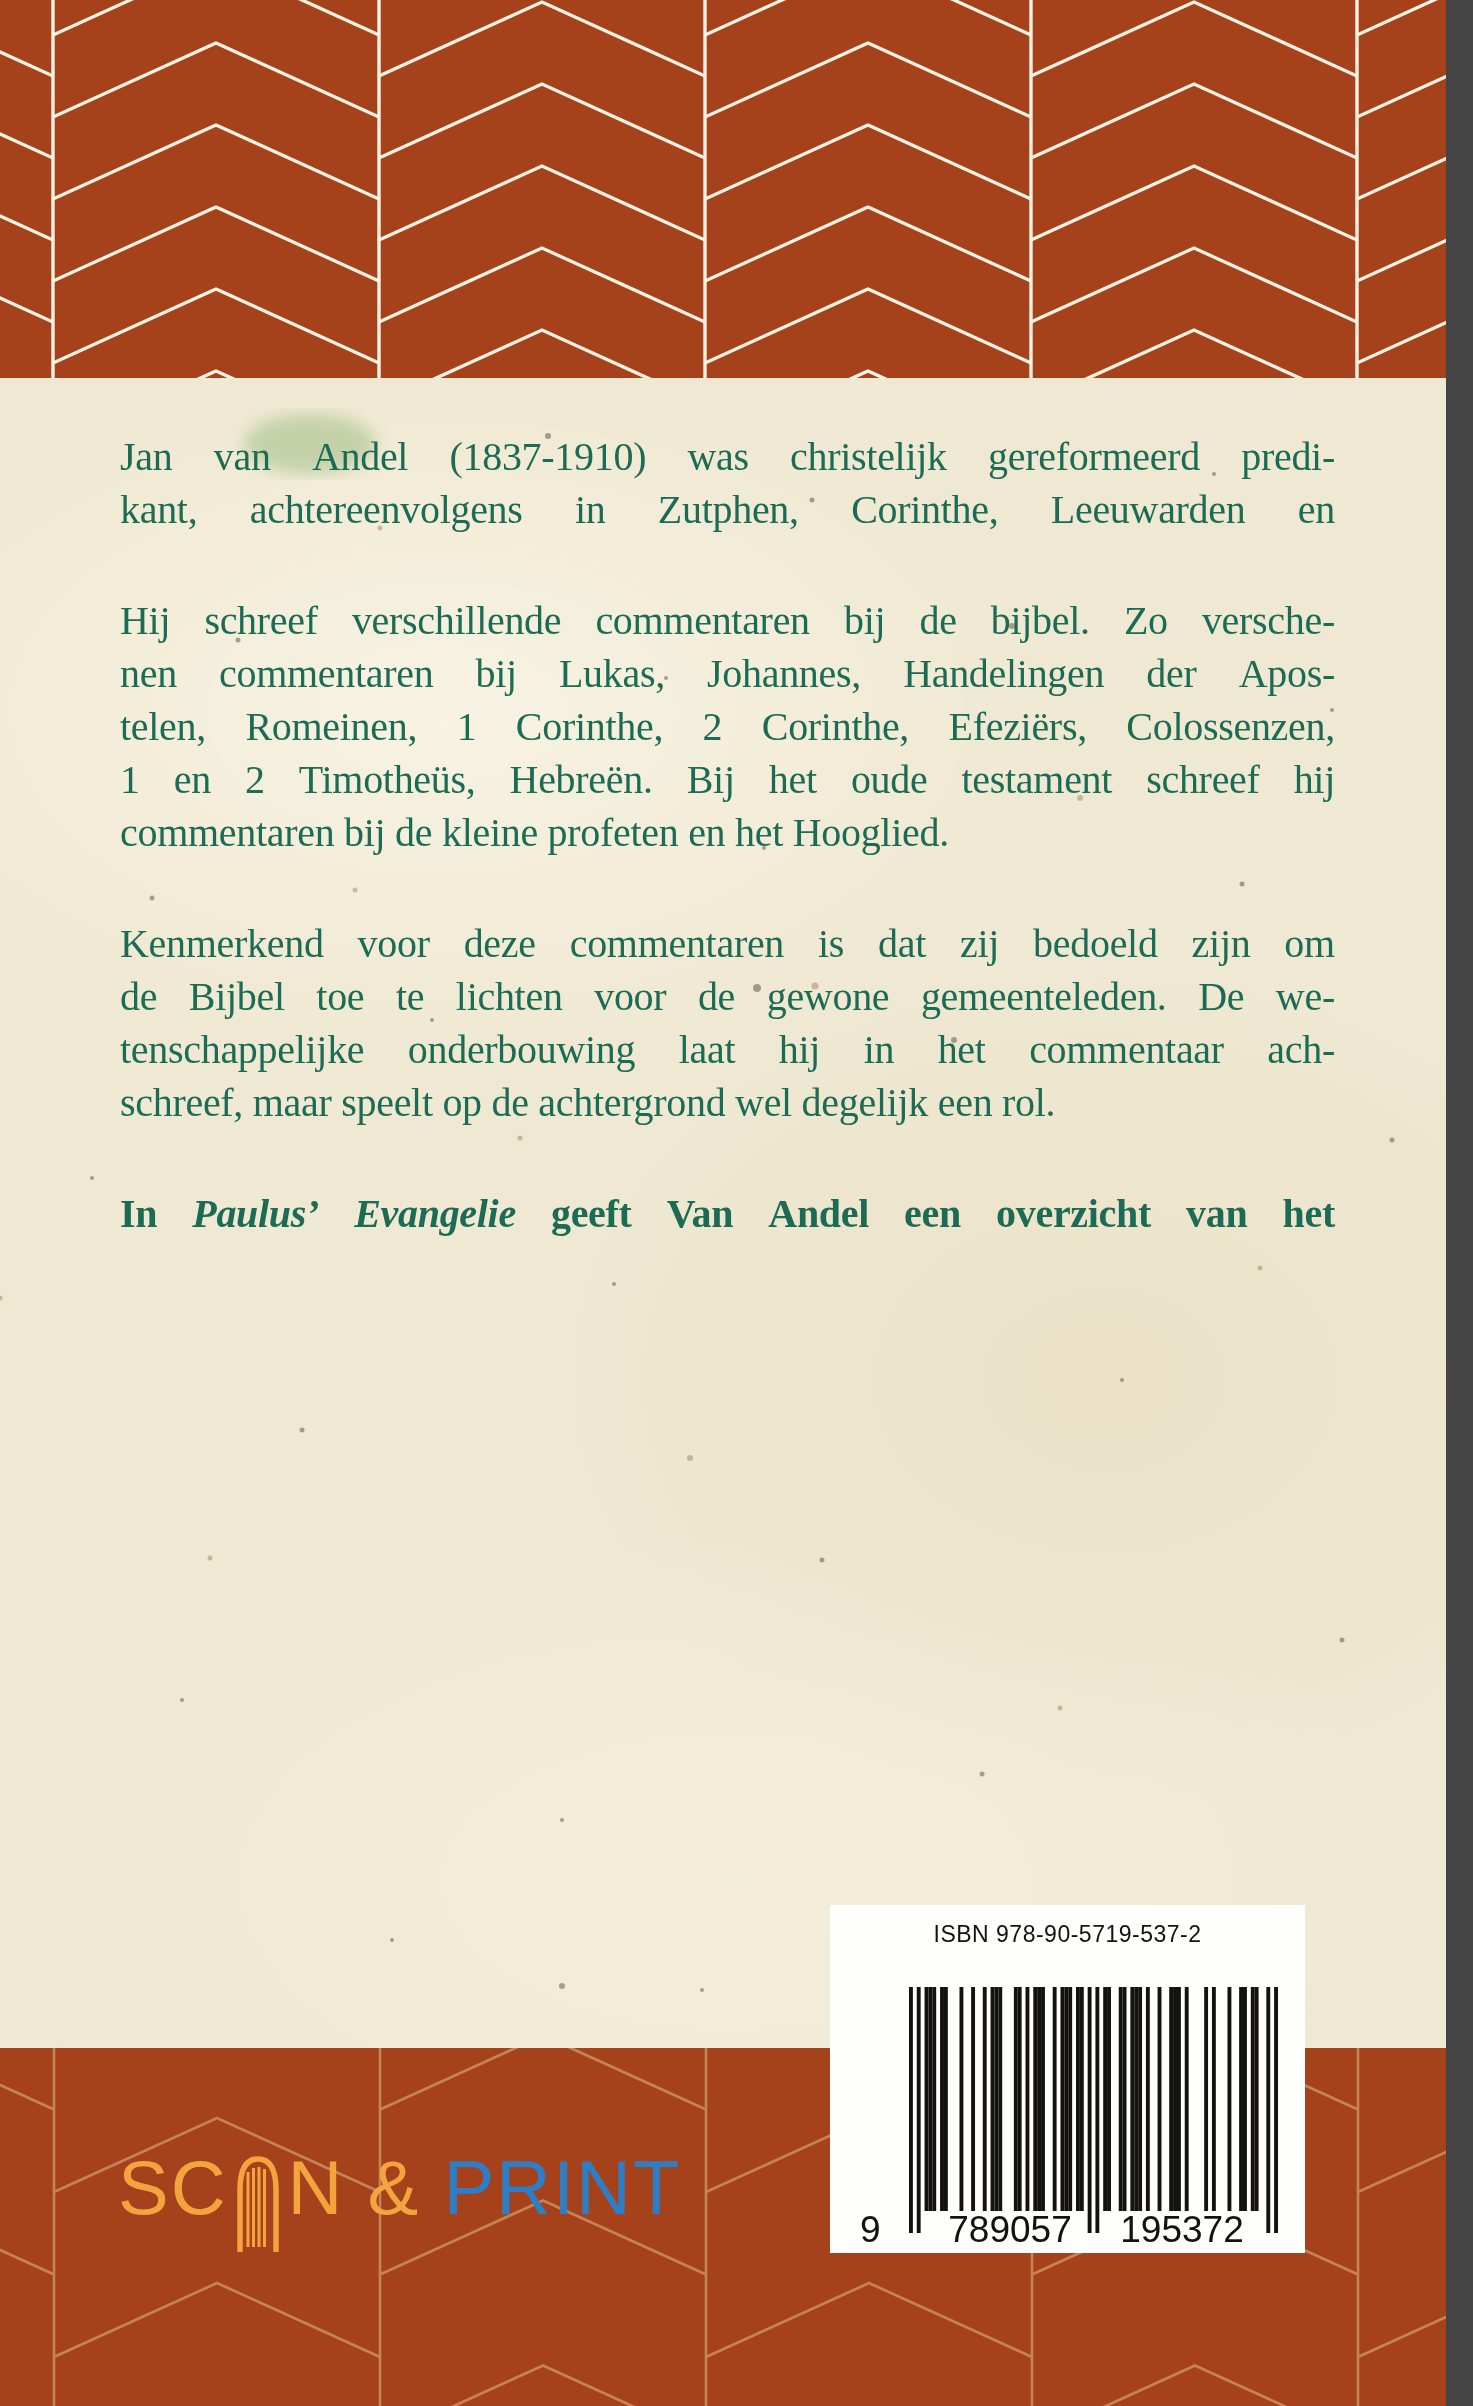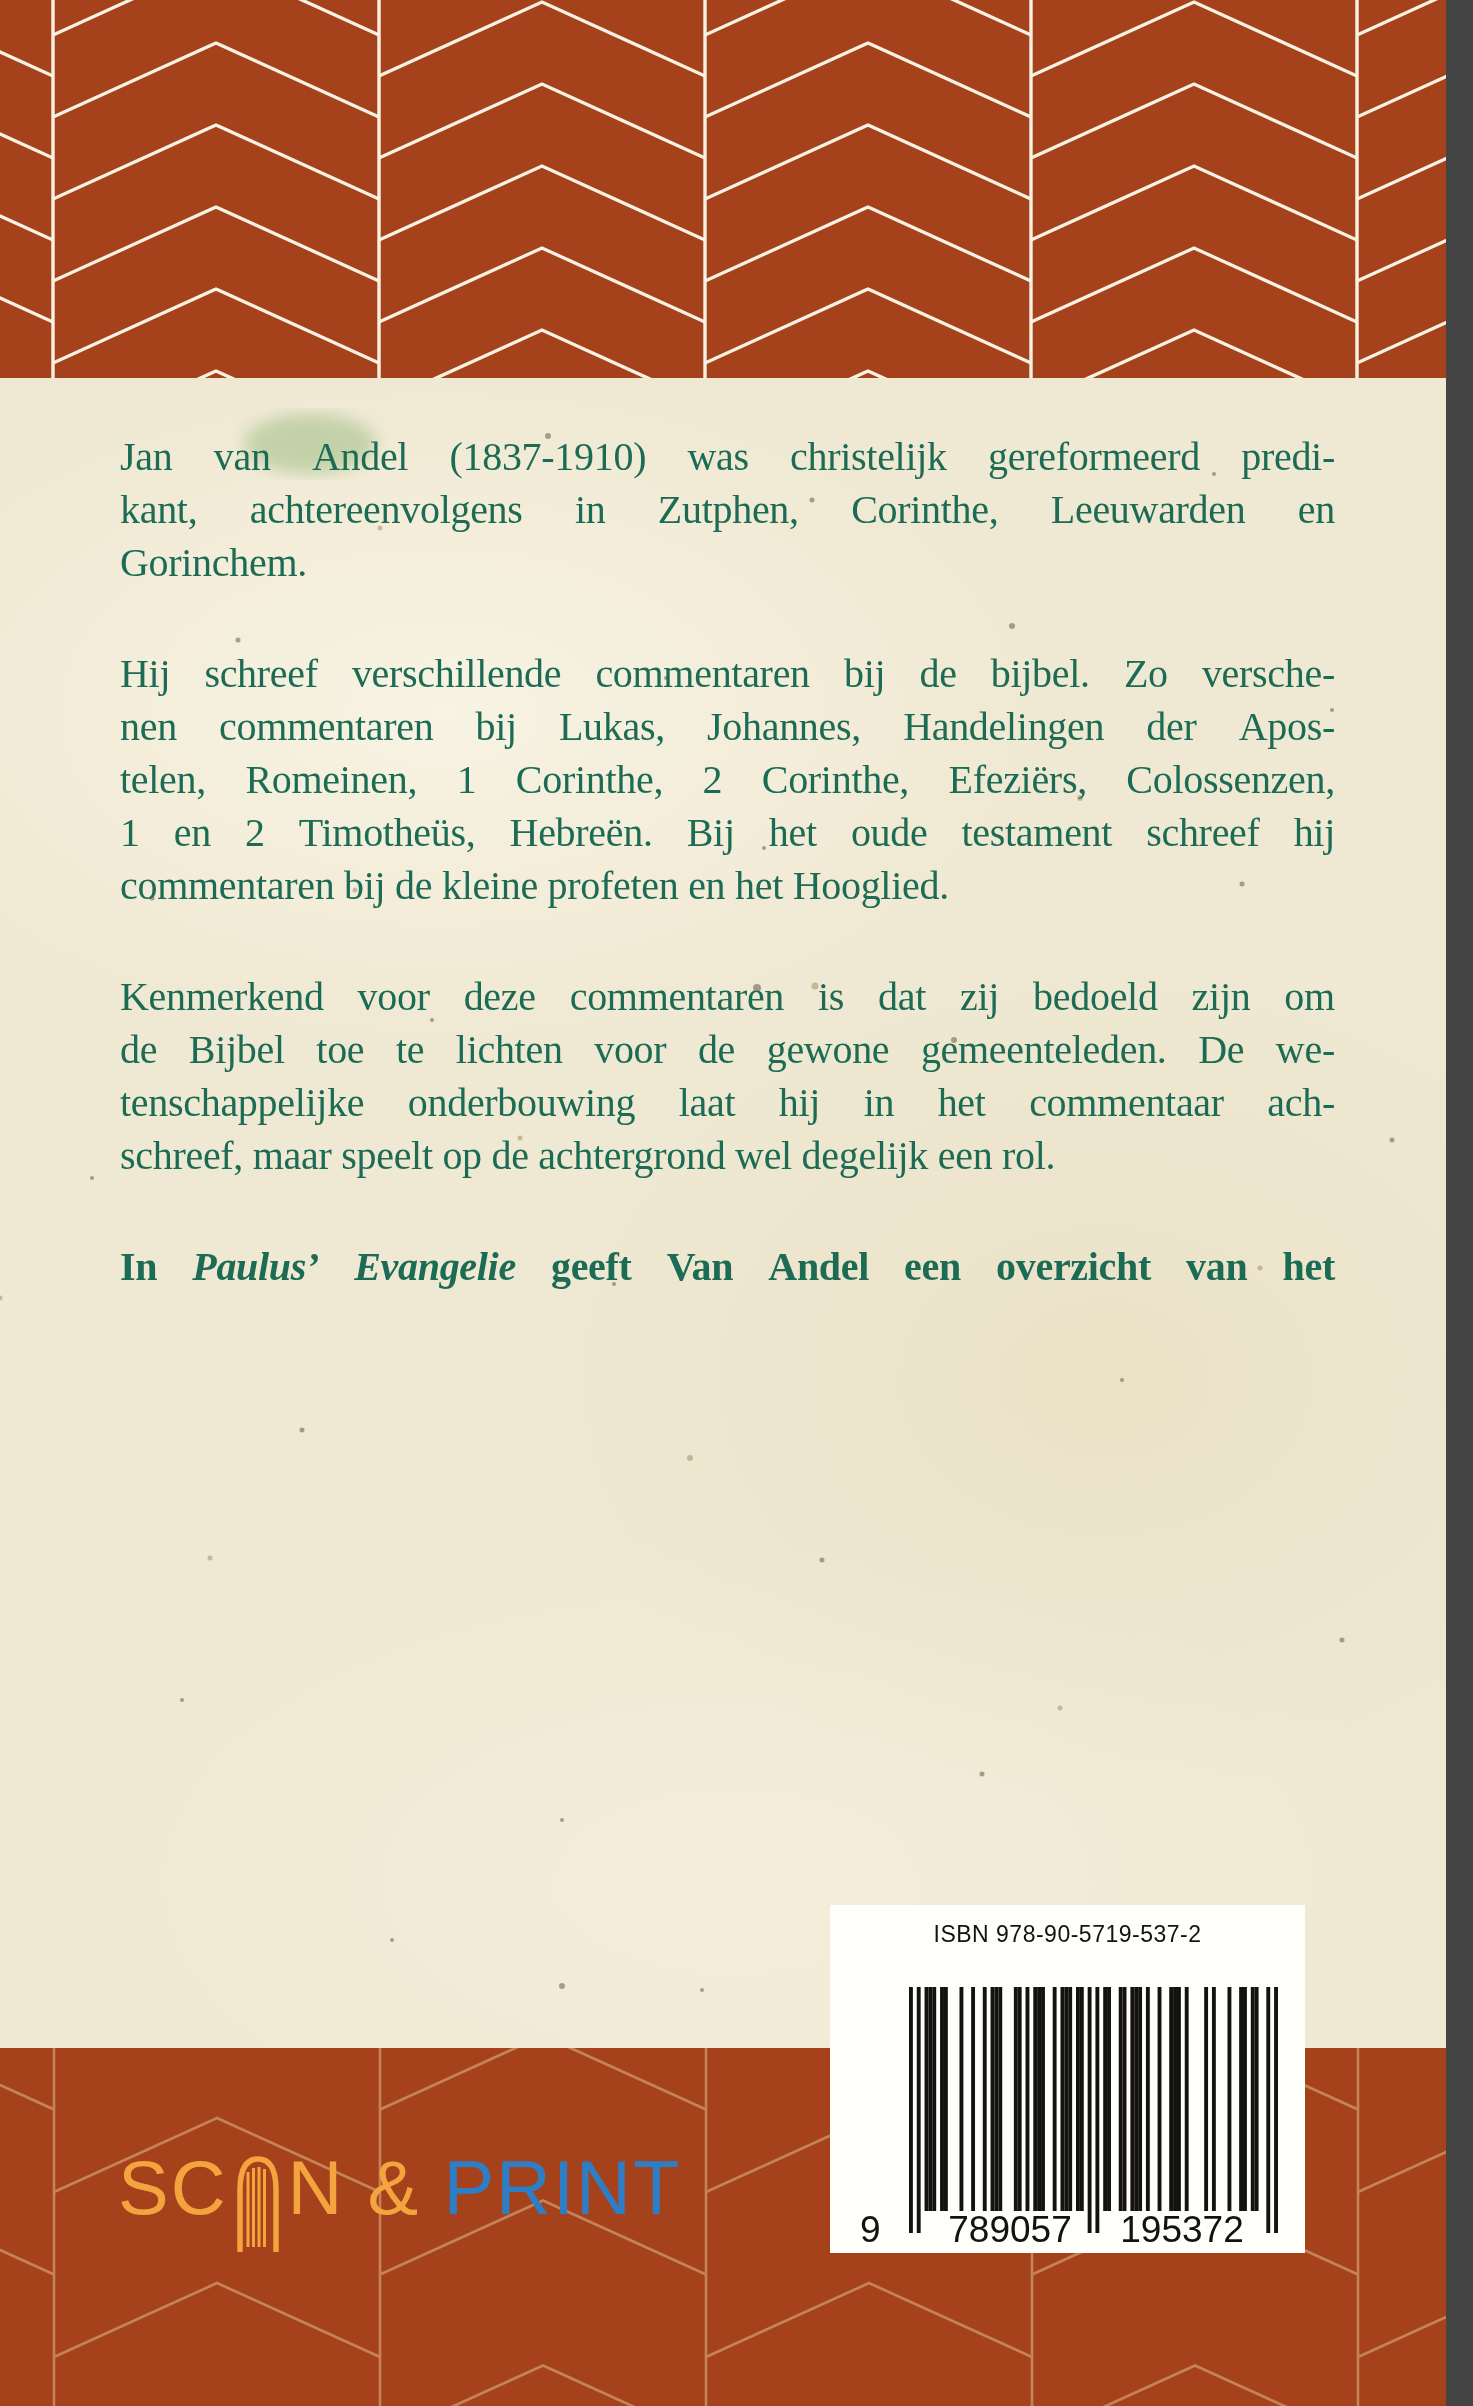--- a/index.html
+++ b/index.html
@@ -161,21 +161,20 @@
           </div>
           <div class="line just">
             <span>kant,</span>
             <span>achtereenvolgens</span>
             <span>in</span>
             <span>Zutphen,</span>
             <span>Corinthe,</span>
             <span>Leeuwarden</span>
             <span>en</span>
           </div>
-          <div class="line"><span>Gorinchem.</span></div>
         </div>
         <div class="paragraph">
           <div class="line just">
             <span>Hij</span>
             <span>schreef</span>
             <span>verschillende</span>
             <span>commentaren</span>
             <span>bij</span>
             <span>de</span>
             <span>bijbel.</span>

